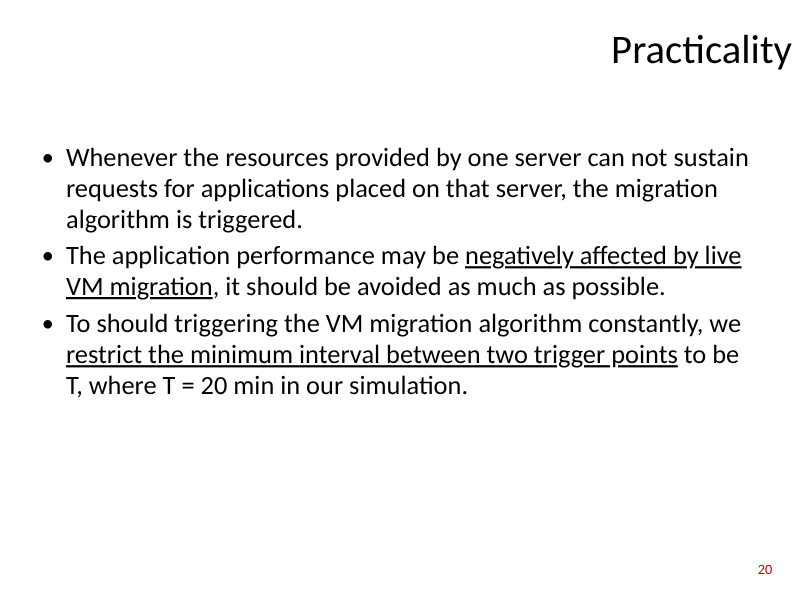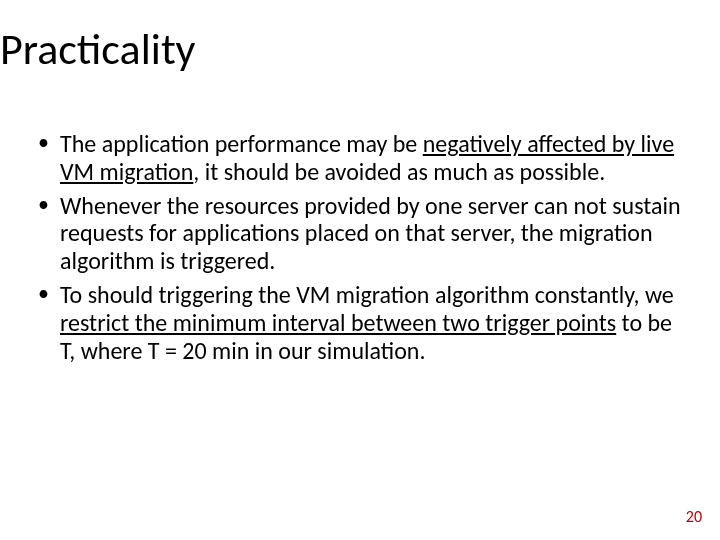--- a/index.html
+++ b/index.html
@@ -17,22 +17,22 @@
     width: 720px;
     height: 540px;
     position: relative;
     box-sizing: border-box;
   }
   .title {
     position: absolute;
     top: 22px;
     left: 0;
     width: 720px;
-    text-align: left;
-    font-size: 44px;
+    text-align: right;
+    font-size: 37px;
     font-weight: 400;
     color: #000000;
   }
   .body {
     position: absolute;
     top: 130px;
     left: 36px;
     width: 648px;
     font-size: 24px;
     line-height: 1.16;
@@ -55,38 +55,38 @@
     top: 0;
     font-size: 22px;
     line-height: 1.2;
     color: #000000;
   }
   .u { text-decoration: underline; }
   .pagenum {
     position: absolute;
     right: 18px;
     bottom: 14px;
-    font-size: 16px;
+    font-size: 13px;
     color: #c00000;
   }
 </style>
 </head>
 <body>
 
 <div class="slide">
 
   <div class="title">Practicality</div>
 
   <div class="body">
     <ul class="bullets">
       <li>
-        <span>The application performance may be </span><span class="u">negatively affected by live VM migration</span><span>, it should be avoided as much as possible.</span>
+        <span>Whenever the resources provided by one server can not sustain requests for applications placed on that server, the migration algorithm is triggered.</span>
       </li>
       <li>
-        <span>Whenever the resources provided by one server can not sustain requests for applications placed on that server, the migration algorithm is triggered.</span>
+        <span>The application performance may be </span><span class="u">negatively affected by live VM migration</span><span>, it should be avoided as much as possible.</span>
       </li>
       <li>
         <span>To should triggering the VM migration algorithm constantly, we </span><span class="u">restrict the minimum interval between two trigger points</span><span> to be T, where T = 20 min in our simulation.</span>
       </li>
     </ul>
   </div>
 
   <div class="pagenum">20</div>
 
 </div>

